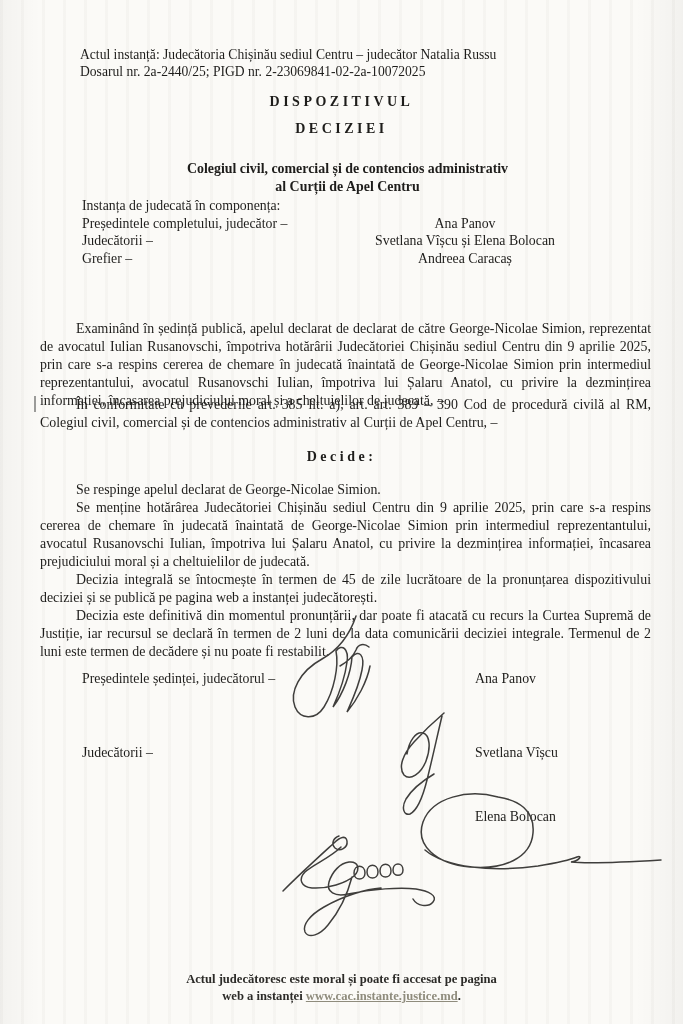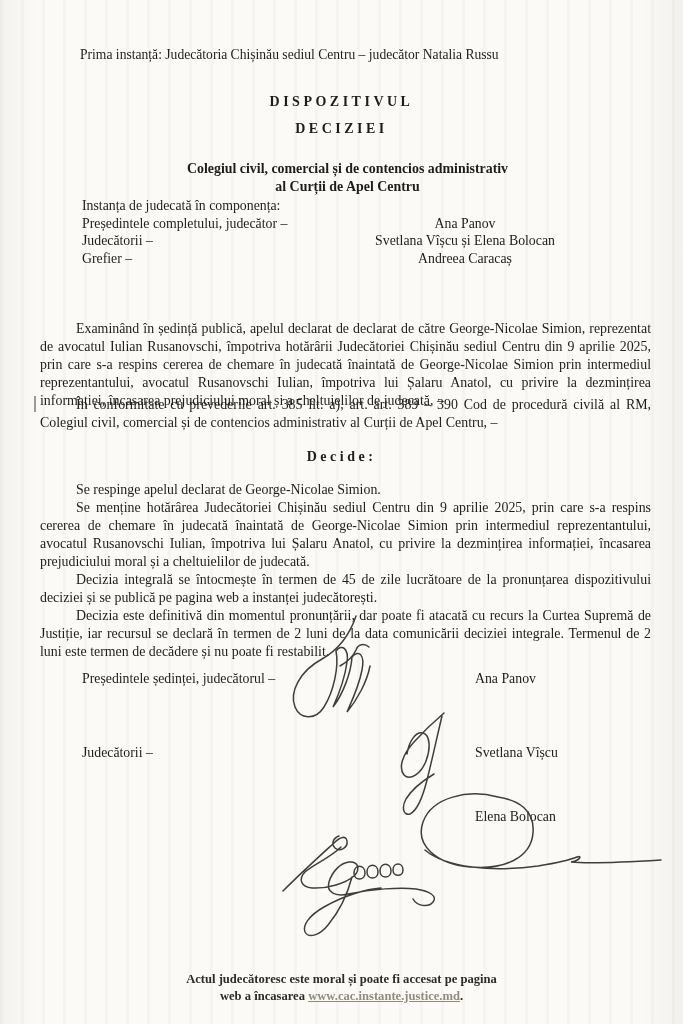--- a/index.html
+++ b/index.html
@@ -44,21 +44,22 @@
   .sig-overlay{top:0;left:0;width:683px;height:1024px;pointer-events:none;}
   .sig-overlay path{fill:none;stroke:#3f3e3c;stroke-width:1.5;stroke-linecap:round;}
   .scan-mark{top:396px;left:34px;width:1.5px;height:16px;background:rgba(40,40,40,.45);}
 </style>
 </head>
 <body>
 
 <div class="page">
 
   <div class="abs header-block">
-    <div>Prima instanță: Judecătoria Chișinău sediul Centru – judecător Natalia Russu</div>
+    <div>Actul instanță: Judecătoria Chișinău sediul Centru – judecător Natalia Russu</div>
+    <div>Dosarul nr. 2a-2440/25; PIGD nr. 2-23069841-02-2a-10072025</div>
   </div>
 
   <div class="abs title title-1">DISPOZITIVUL</div>
   <div class="abs title title-2">DECIZIEI</div>
 
 
   <div class="abs court-line court-1">Colegiul civil, comercial și de contencios administrativ</div>
   <div class="abs court-line court-2">al Curții de Apel Centru</div>
 
   <div class="abs composition">
@@ -113,17 +114,17 @@
     <path d="M283,891 C302,872 322,854 334,843 C340,837 346,835 347,841 C348,848 340,852 335,848 C331,844 333,838 339,836
       M341,847 C330,858 314,864 305,872 C298,879 301,887 312,888 C328,889 346,883 354,876 C361,869 358,861 349,862 C340,863 332,872 329,882 C326,892 335,897 348,894
       C372,889 400,887 416,889 C429,891 438,896 433,902 C428,908 417,906 413,899
       M352,877 C347,896 338,913 328,925 C320,935 309,939 305,932 C302,925 310,915 324,907 C343,896 366,889 381,888"></path>
     <path d="M354,873 c0,-9 11,-9 11,0 c0,8 -11,8 -11,0 m13,-1 c0,-9 11,-9 11,0 c0,8 -11,8 -11,0 m13,-1 c0,-9 11,-9 11,0 c0,8 -11,8 -11,0 m13,-1 c0,-8 10,-8 10,0 c0,7 -10,7 -10,0"></path>
   </svg>
 
   <div class="abs footer">
     <div>Actul judecătoresc este moral și poate fi accesat pe pagina</div>
     <div>
-      <span>web a încasarea </span><a>www.cac.instante.justice.md</a><span>.</span>
+      <span>web a instanței </span><a>www.cac.instante.justice.md</a><span>.</span>
     </div>
   </div>
 
 </div>
 
 </body></html>

